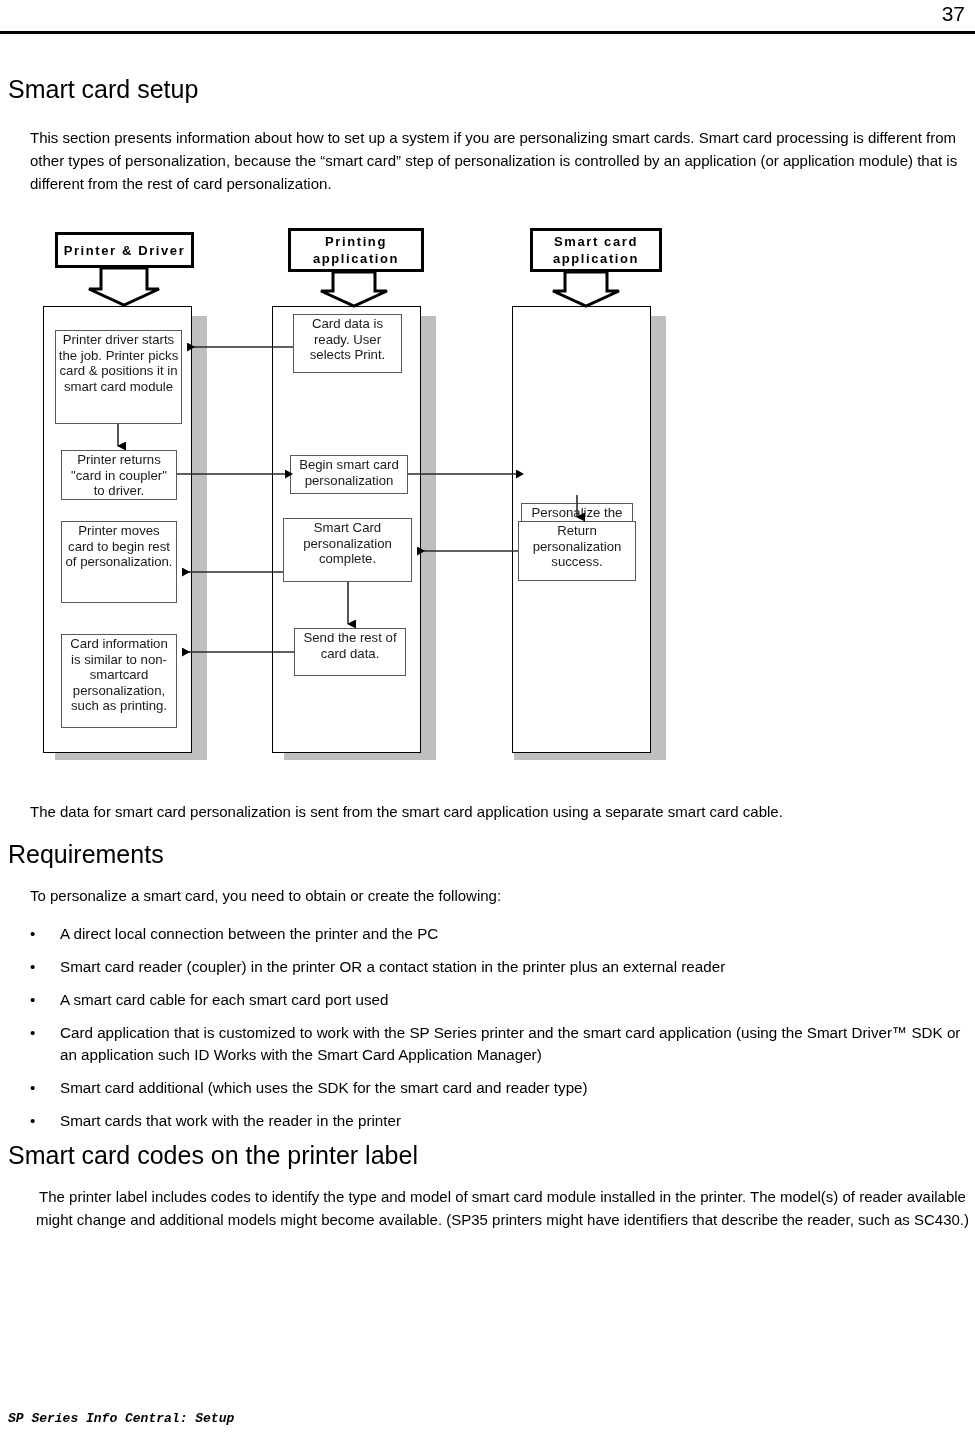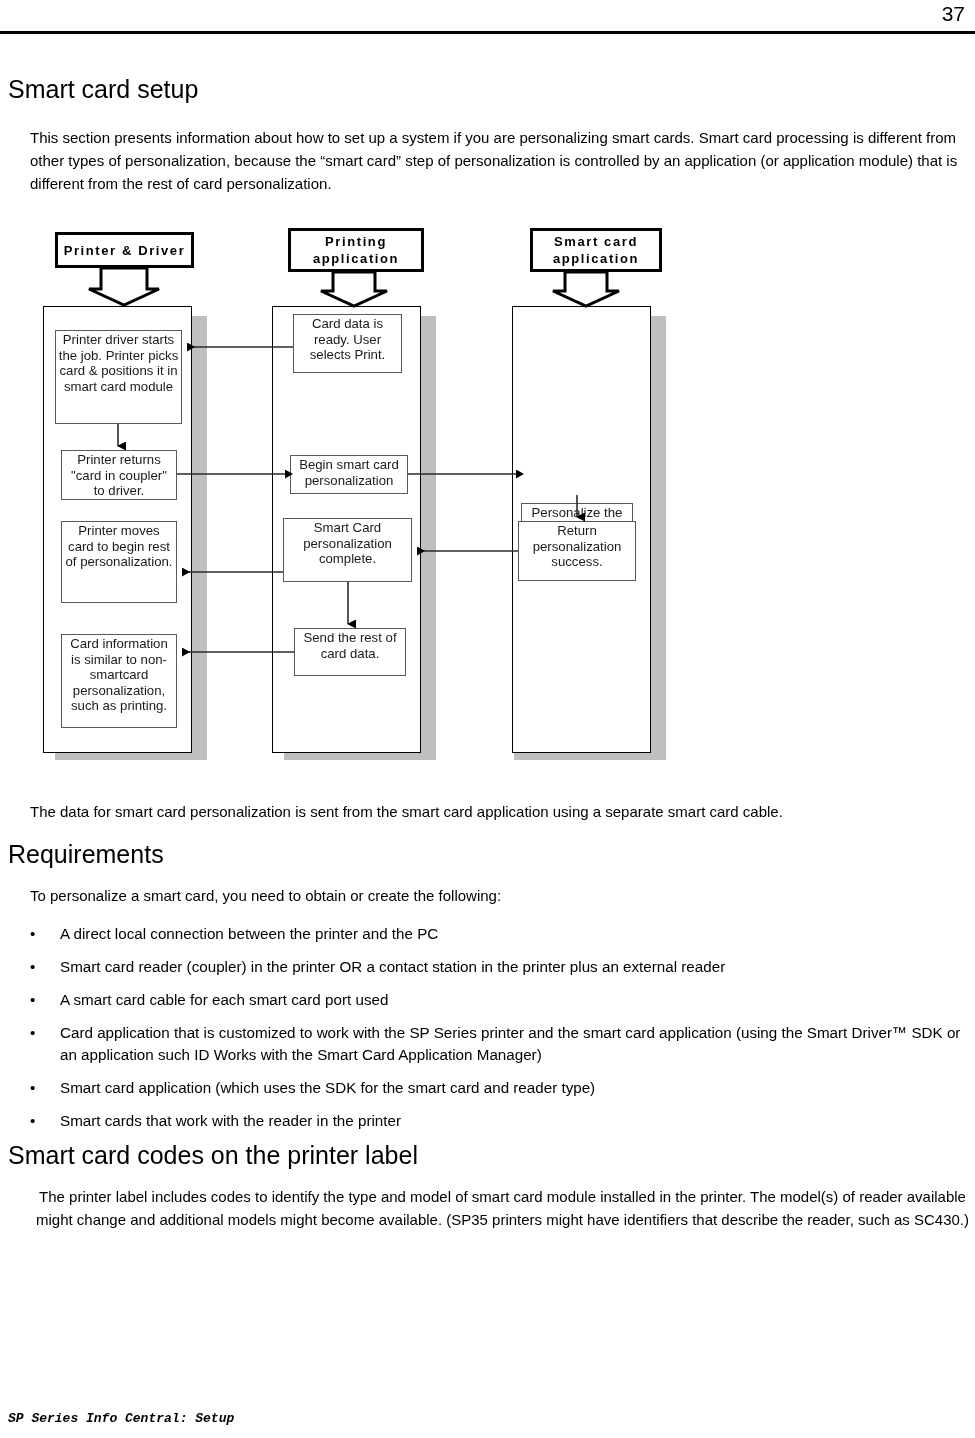--- a/index.html
+++ b/index.html
@@ -282,21 +282,21 @@
   <span class="btext">A smart card cable for each smart card port used</span>
 </div>
 
 <div class="bullet-row" style="left:30px; top:1022px; width:938px;">
   <span class="dot">•</span>
   <span class="btext">Card application that is customized to work with the SP Series printer and the smart card application (using the Smart Driver™ SDK or an application such ID Works with the Smart Card Application Manager)</span>
 </div>
 
 <div class="bullet-row" style="left:30px; top:1077px; width:930px;">
   <span class="dot">•</span>
-  <span class="btext">Smart card application (which uses the SDK for the smart card and reader type)</span>
+  <span class="btext">Smart card additional (which uses the SDK for the smart card and reader type)</span>
 </div>
 
 <div class="bullet-row" style="left:30px; top:1110px; width:930px;">
   <span class="dot">•</span>
   <span class="btext">Smart cards that work with the reader in the printer</span>
 </div>
 
 <div class="h1" style="left:8px; top:1141px; width:700px;">Smart card codes on the printer label</div>
 
 <div class="body" style="left:30px; top:1185px; width:945px;text-align:center;">The printer label includes codes to identify the type and model of smart card module installed in the printer. The model(s) of reader available might change and additional models might become available. (SP35 printers might have identifiers that describe the reader, such as SC430.)</div>

